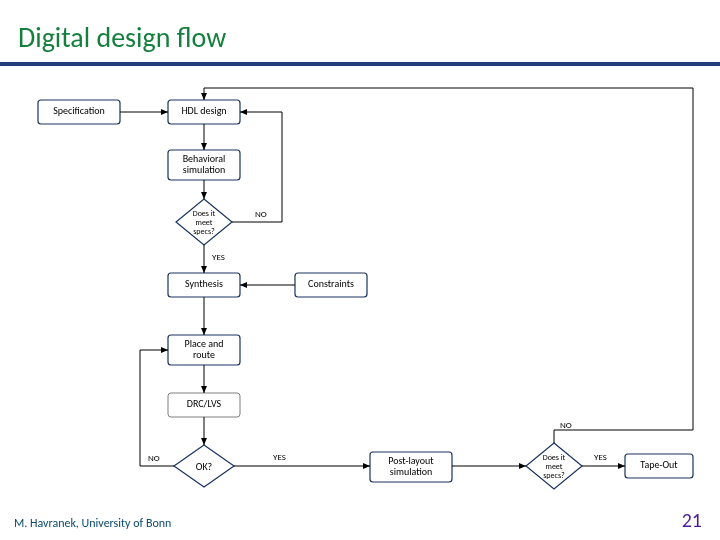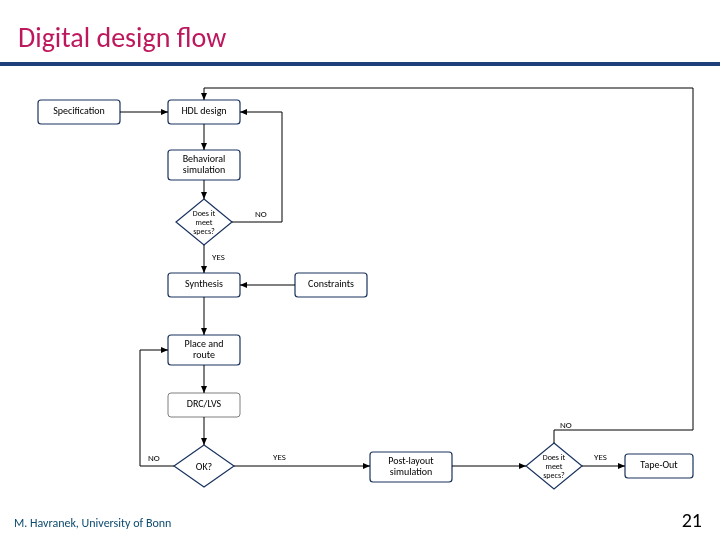--- a/index.html
+++ b/index.html
@@ -10,21 +10,21 @@
     background: #fff;
     font-family: "Calibri", Arial, sans-serif;
     overflow: hidden;
     position: relative;
   }
   .title {
     position: absolute;
     left: 18px;
     top: 20px;
     font-size: 28px;
-    color: #be185d;
+    color: #15803d;
   }
   .underline {
     position: absolute;
     left: 0;
     top: 62px;
     width: 720px;
     height: 4px;
     background: #1f3f7a;
   }
   .footer-left {
@@ -32,21 +32,21 @@
     left: 14px;
     bottom: 10px;
     font-size: 12px;
     color: #0c4a6e;
   }
   .footer-right {
     position: absolute;
     right: 18px;
     bottom: 8px;
     font-size: 20px;
-    color: #000000;
+    color: #4c1d95;
   }
   svg { position: absolute; left: 0; top: 0; }
   .box {
     fill: #fff;
     stroke: #19325f;
     stroke-width: 1.2;
   }
   .gbox {
     fill: #fff;
     stroke: #7f7f7f;

